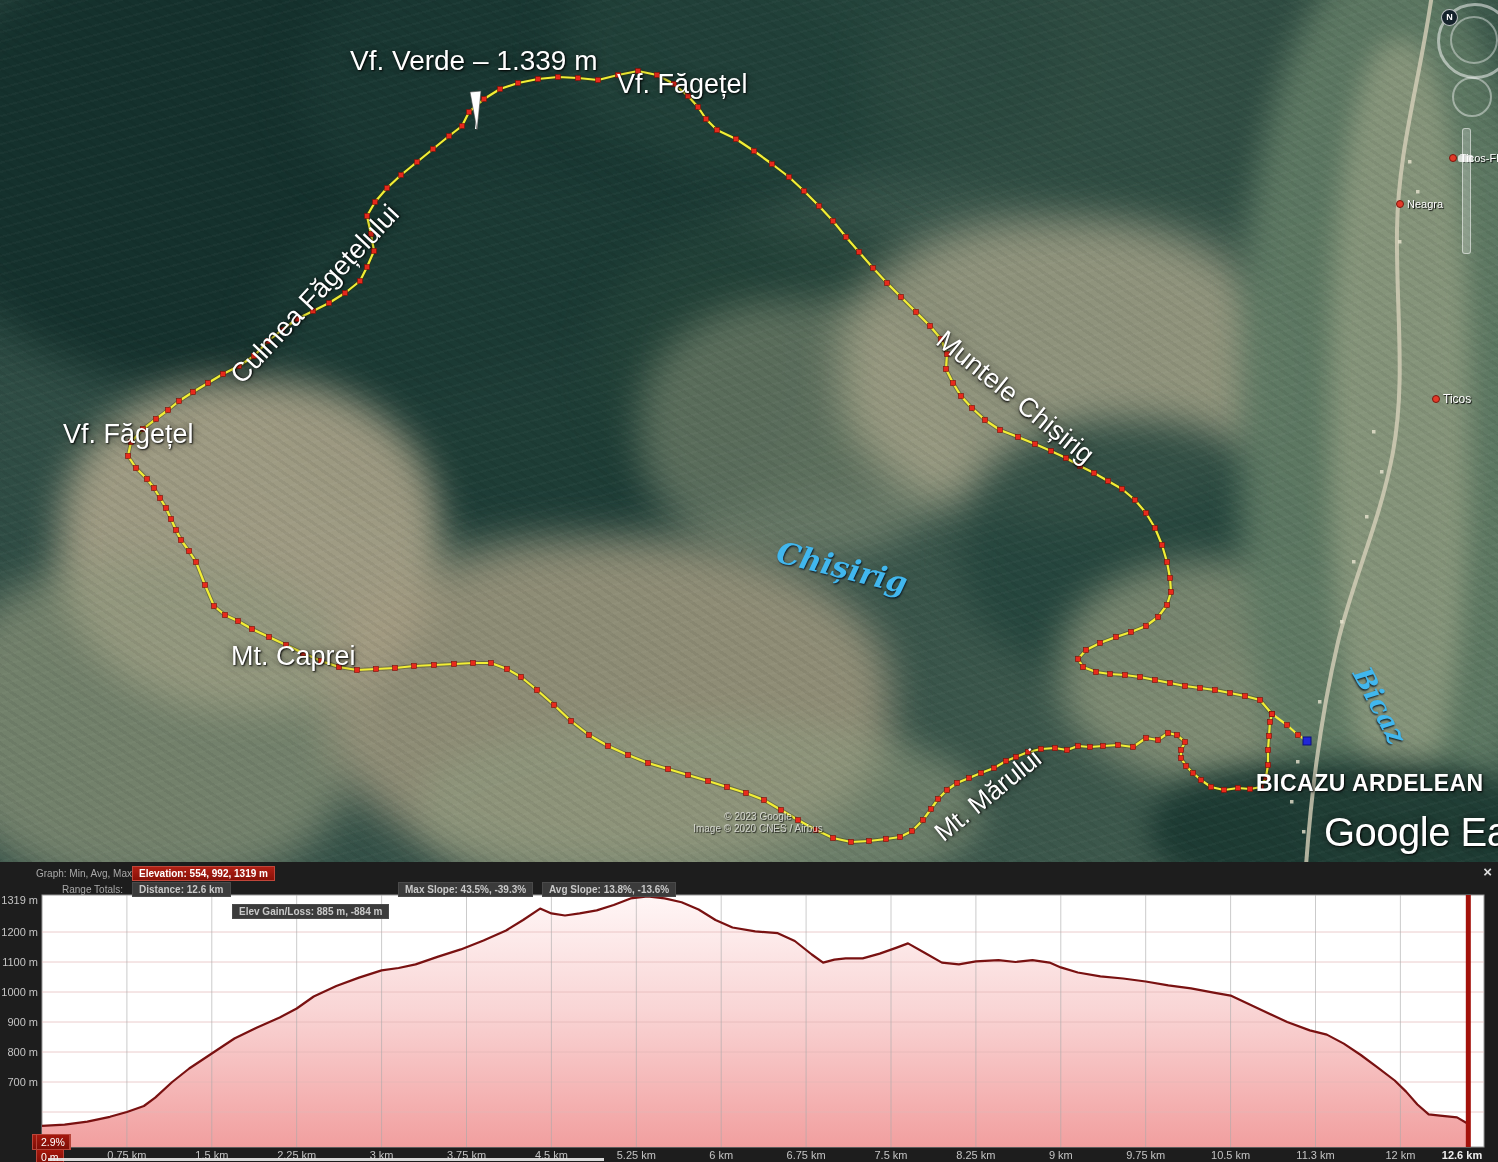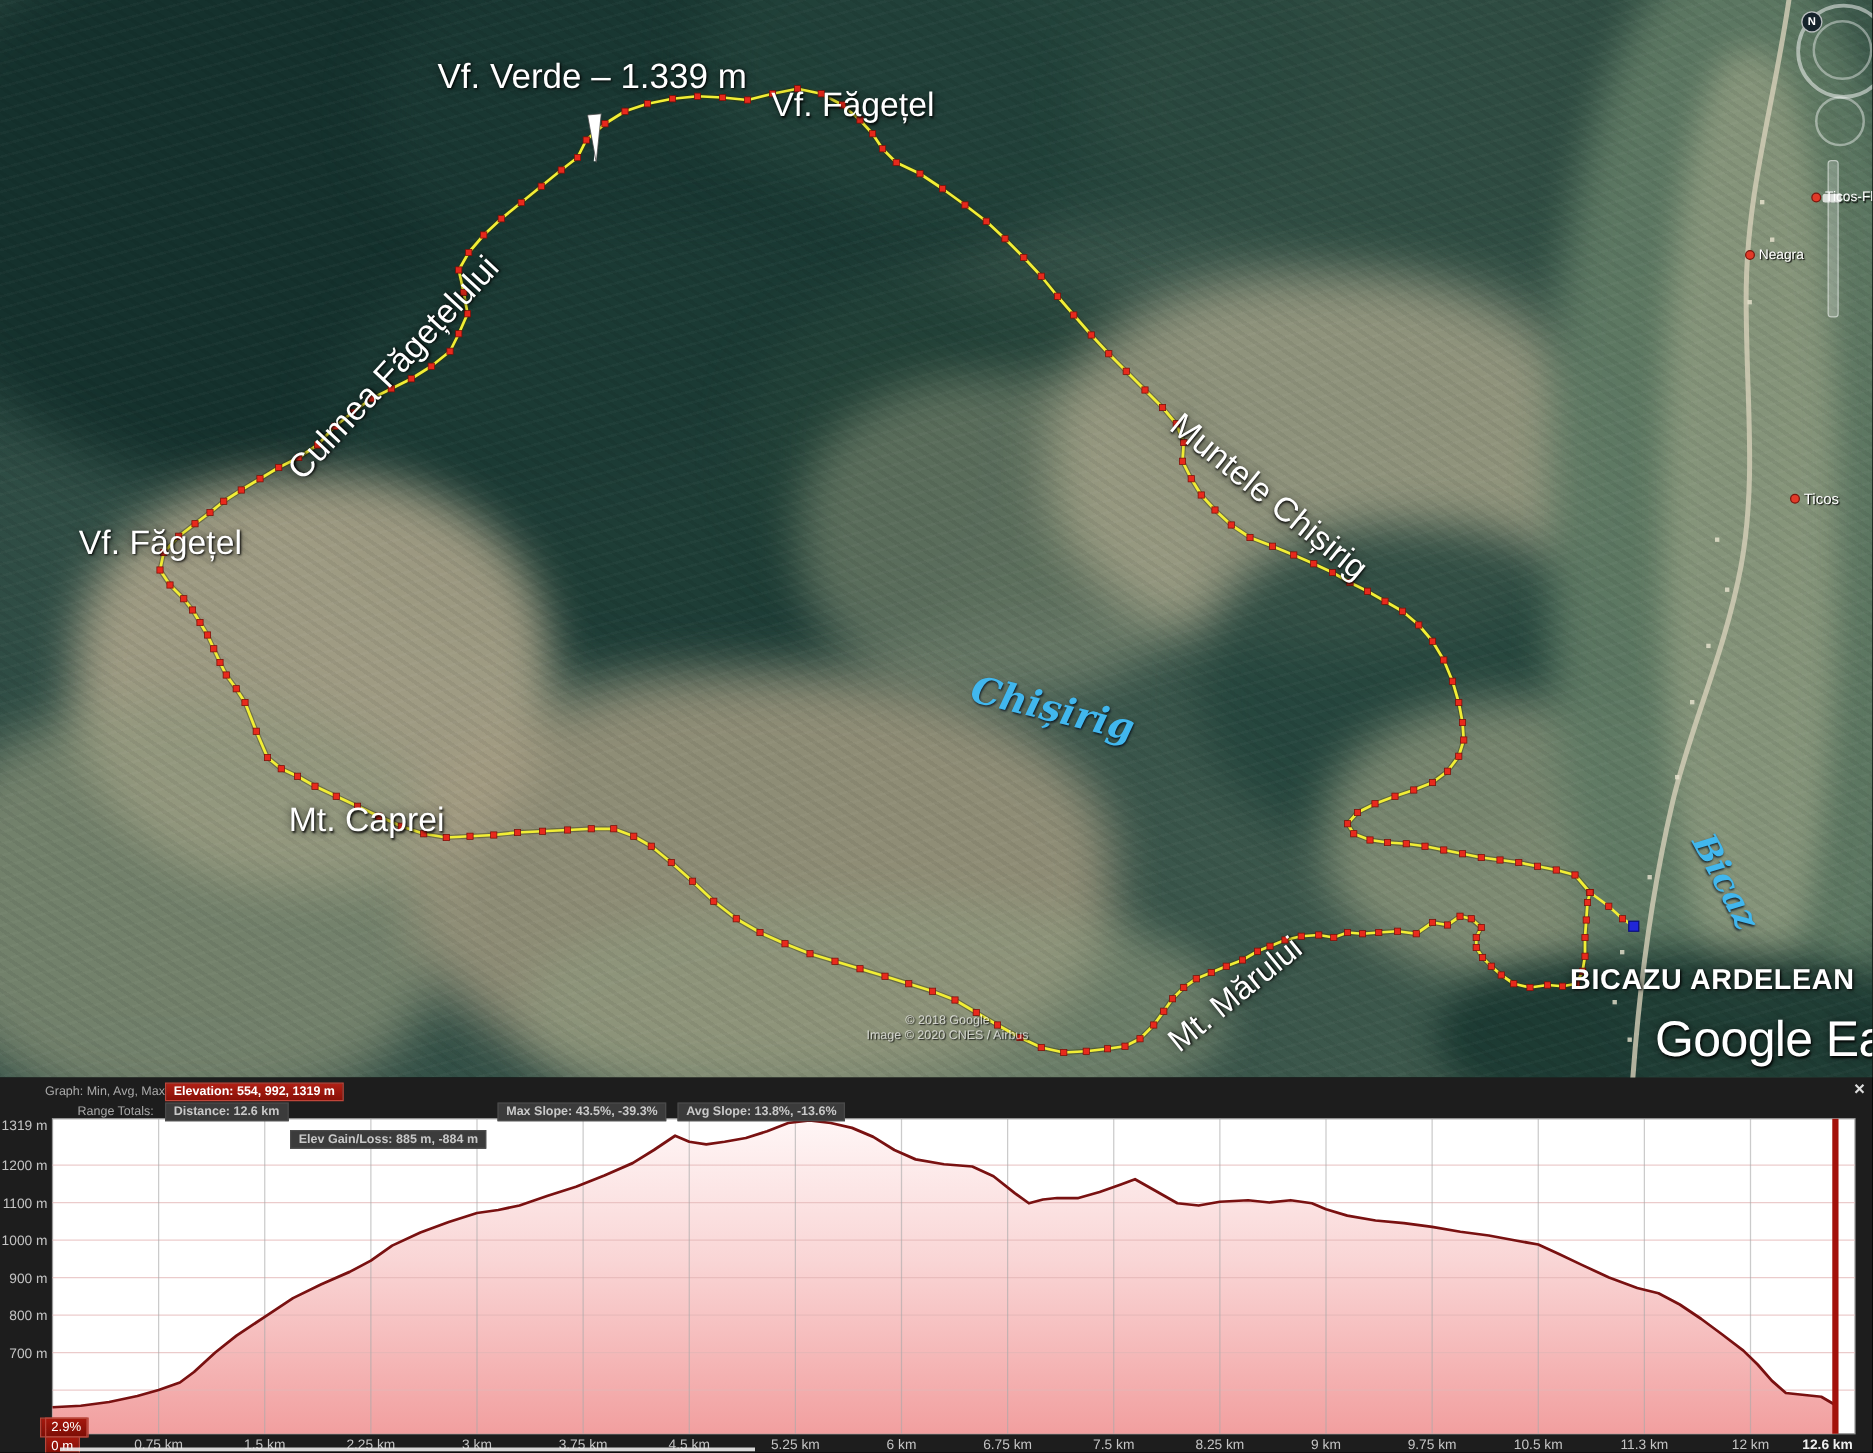--- a/index.html
+++ b/index.html
@@ -315,21 +315,21 @@
   <div class="poi" style="left:1396px;top:198px;">
     <span class="dot"></span>
     <span>Neagra</span>
   </div>
   <div class="poi" style="left:1432px;top:392px;font-size:12px;">
     <span class="dot"></span>
     <span>Ticos</span>
   </div>
 
   <div class="copyright">
-    <div>© 2018 Google</div>
+    <div>© 2023 Google</div>
     <div>Image © 2020 CNES / Airbus</div>
   </div>
 
   <div class="ring" style="left:1437px;top:3px;width:70px;height:70px;border:3px solid rgba(255,255,255,.5);"></div>
   <div class="ring" style="left:1450px;top:16px;width:44px;height:44px;border:2px solid rgba(255,255,255,.4);"></div>
   <div class="nbadge">N</div>
   <div class="ring" style="left:1452px;top:77px;width:36px;height:36px;border:2.5px solid rgba(255,255,255,.42);"></div>
   <div class="ztrack"></div>
   <div class="zthumb"></div>
 </div>

